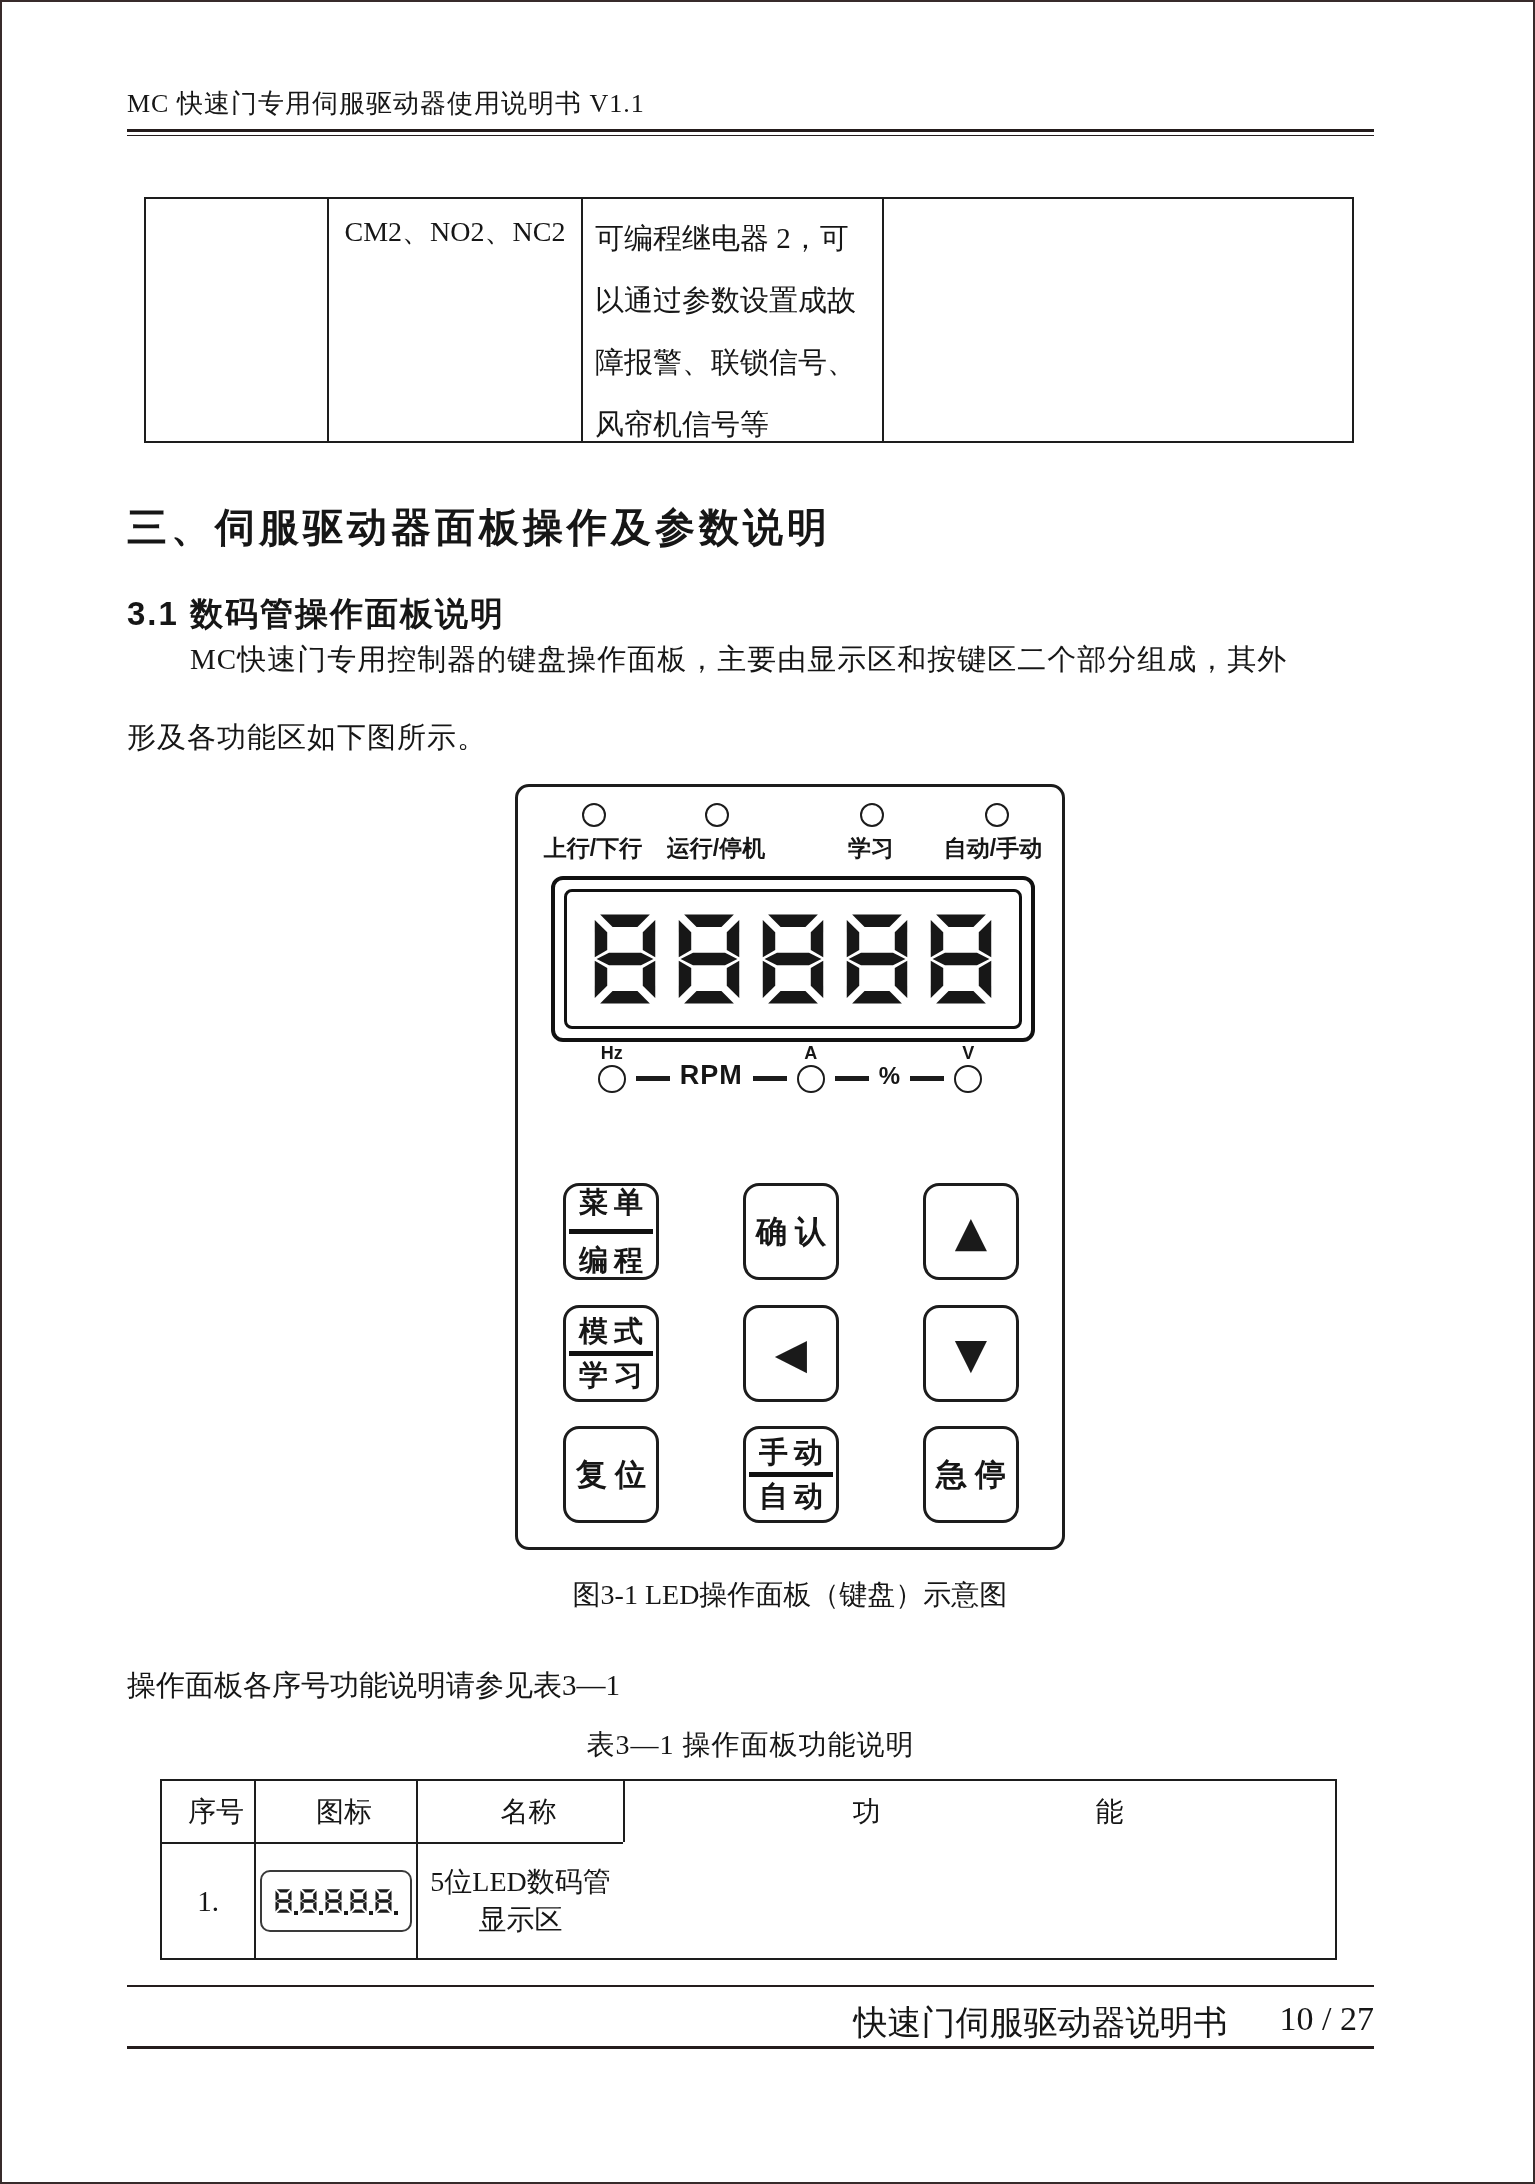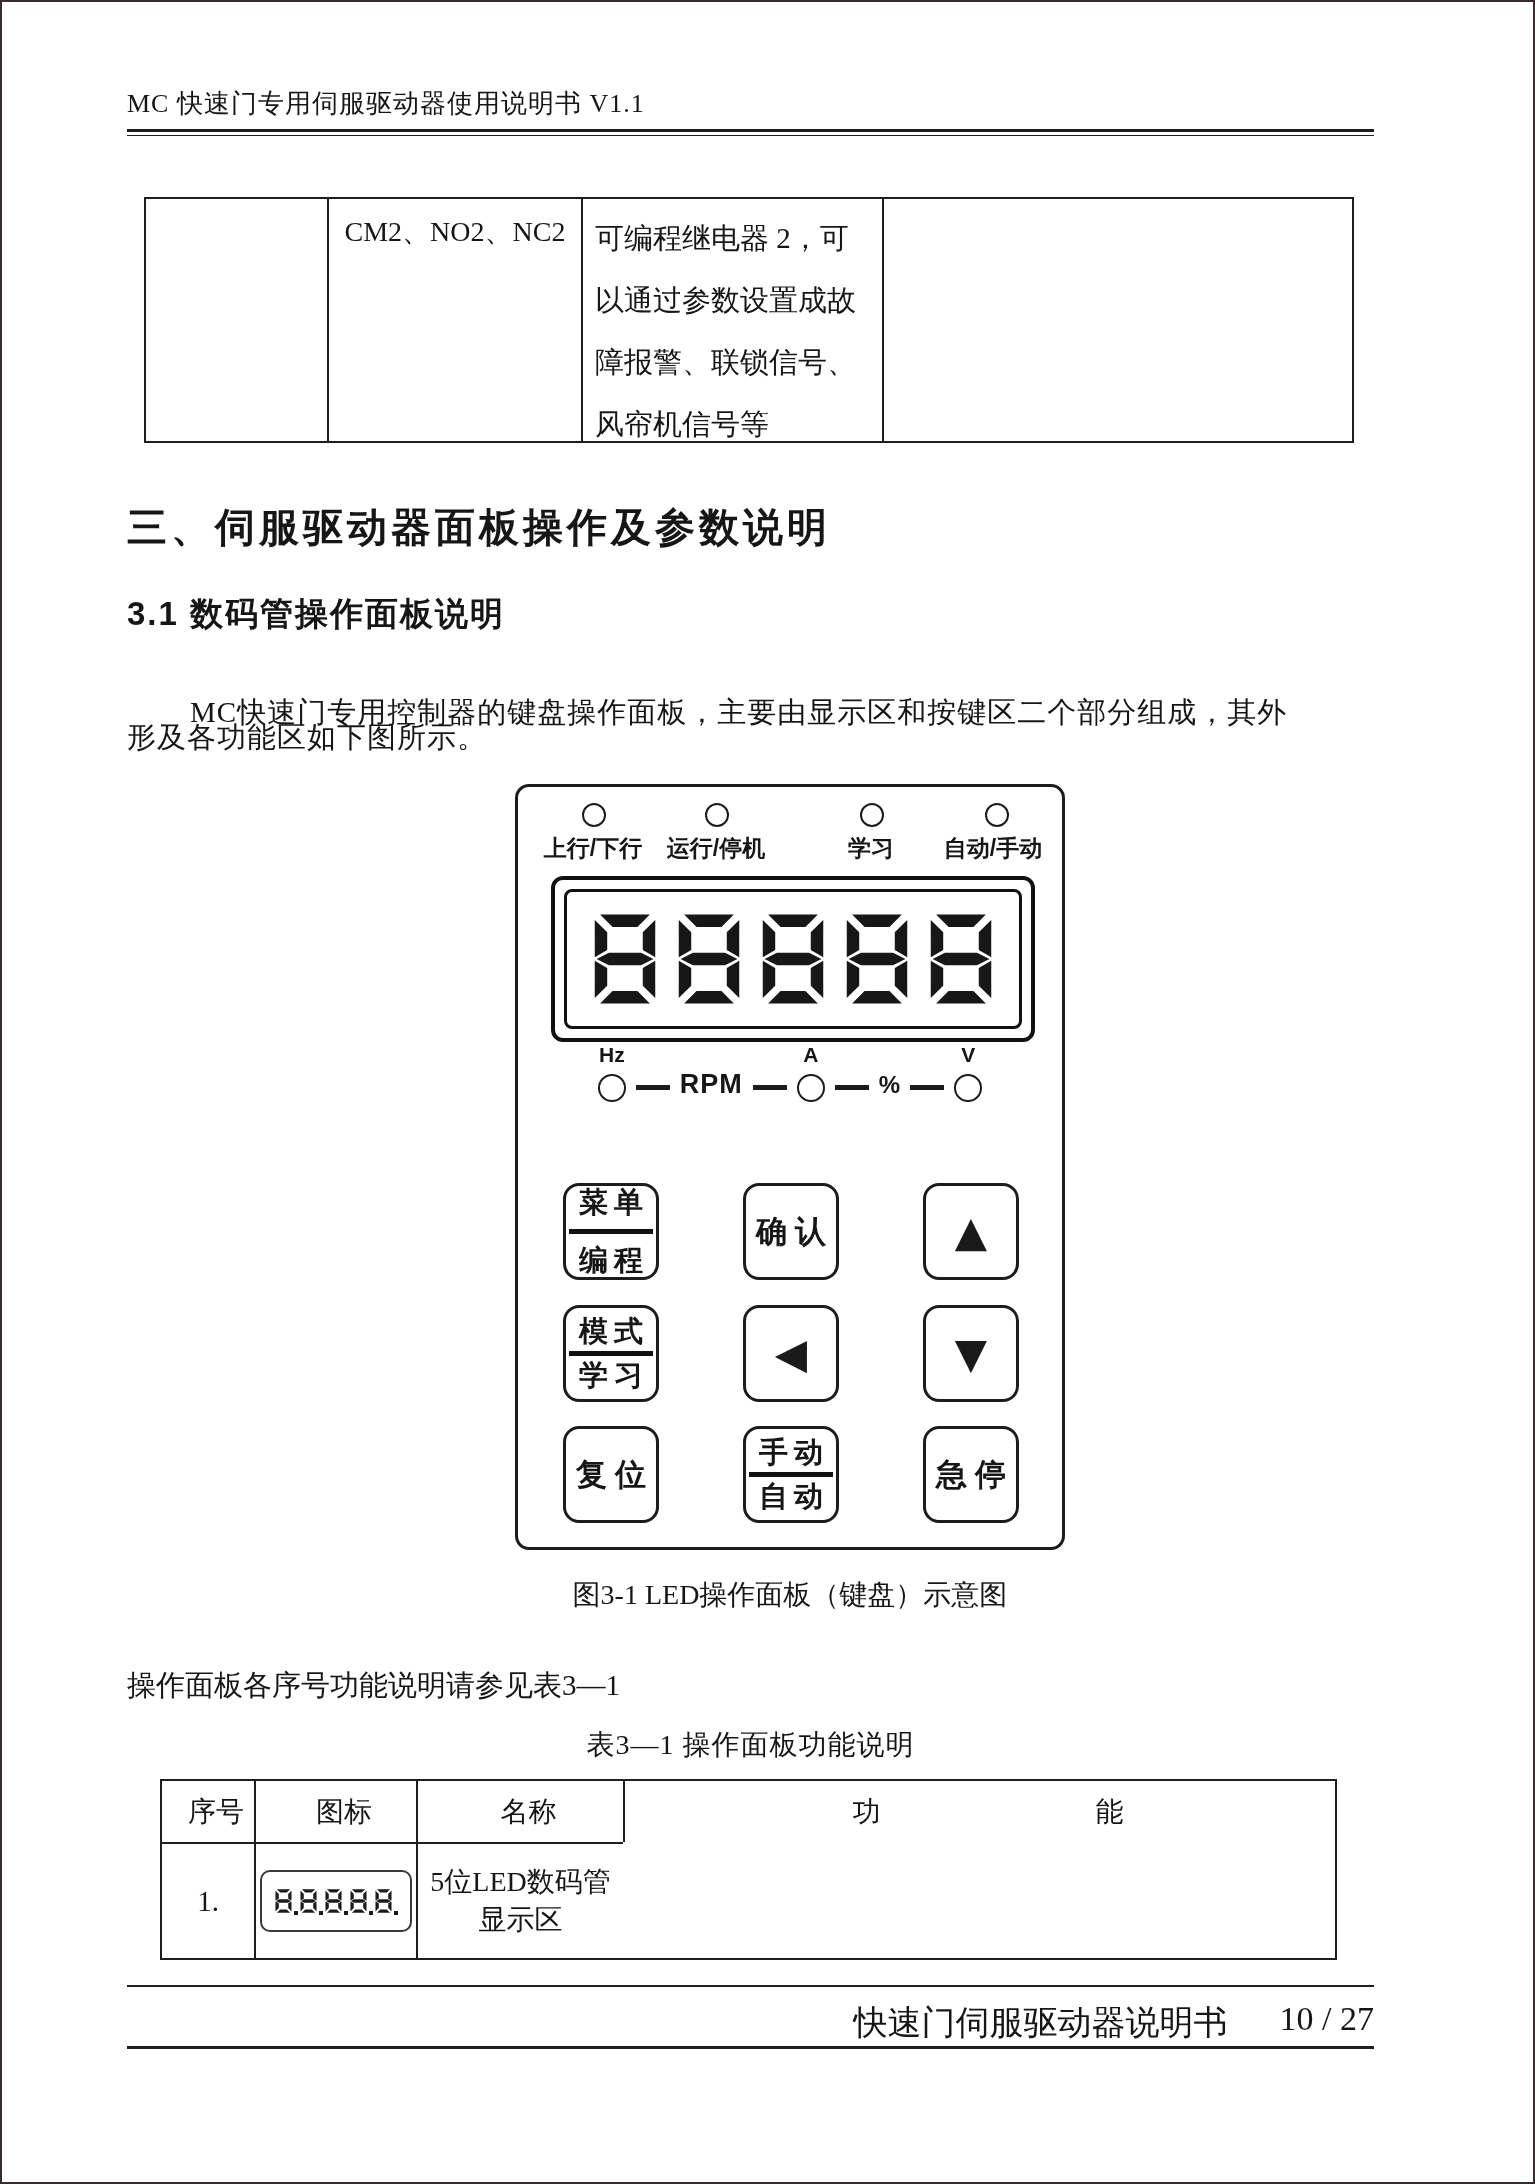--- a/index.html
+++ b/index.html
@@ -26,40 +26,40 @@
   .ctable .c3{width:301px; padding:8px 0 0 12px; font-size:29px;}
   .ctable .c3 .tline{line-height:62px; white-space:nowrap;}
   .ctable .c4{flex:1;}
 
   
   .h2{top:498px; left:125px; font-family:"Liberation Sans", sans-serif;
     font-weight:bold; font-size:40px; letter-spacing:4px; white-space:nowrap;}
   .h3{top:590px; left:125px; font-family:"Liberation Sans", sans-serif;
     font-weight:bold; font-size:33px; letter-spacing:2px; white-space:nowrap;}
   .para-line{font-size:29px; letter-spacing:1px; white-space:nowrap;}
-  .p1{top:691px; left:188px;}
+  .p1{top:638px; left:188px;}
   .p2{top:716px; left:125px;}
 
   
   .panel{top:782px; left:513px; width:550px; height:766px;
     border:3px solid #1c1c1c; border-radius:14px; box-sizing:border-box;
     font-family:"Liberation Sans", sans-serif;}
   .led{width:20px; height:20px; border:2px solid #1c1c1c; border-radius:50%; background:#fff;}
   .led-label{width:130px; text-align:center; font-size:23px; font-weight:bold; white-space:nowrap;}
 
   .disp-outer{top:89px; left:33px; width:484px; height:166px;
     border:4px solid #111; border-radius:12px; box-sizing:border-box;}
   .disp-inner{position:absolute; inset:9px; border:3px solid #111; border-radius:8px;
     display:flex; align-items:center; justify-content:space-evenly; padding:0 6px;}
   .seg{width:64px; height:96px; fill:#171717;}
 
   .units-row{top:256px; left:0; width:100%; display:flex; align-items:flex-end;
     justify-content:center; gap:10px;}
   .unit-stack{display:flex; flex-direction:column; align-items:center;}
-  .unit-label{font-size:21px; font-weight:bold; margin-bottom:7px;}
+  .unit-label{font-size:18px; font-weight:bold; margin-bottom:1px;}
   .unit-circle{width:24px; height:24px; border:2px solid #1c1c1c; border-radius:50%;}
   .unit-dash{width:34px; height:5px; background:#1c1c1c; margin-bottom:12px;}
   .unit-rpm{font-size:27px; font-weight:bold; margin-bottom:2px; letter-spacing:1px;}
   .unit-pct{font-size:24px; font-weight:bold; margin-bottom:3px;}
 
   .btn{position:absolute; width:96px; height:97px; border:3px solid #1c1c1c;
     border-radius:16px; box-sizing:border-box; background:#fff;
     display:flex; flex-direction:column; align-items:center; justify-content:center;}
   .btn .one{font-size:31px; font-weight:bold; letter-spacing:8px; padding-left:8px; white-space:nowrap;}
   .btn .dual-txt{font-size:29px; font-weight:bold; letter-spacing:6px; padding-left:6px;

